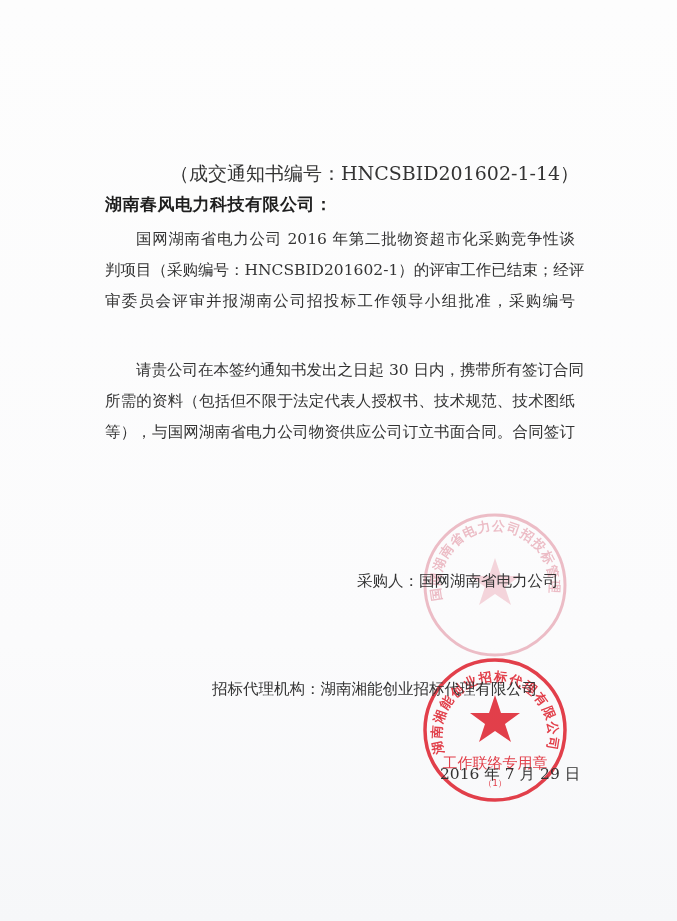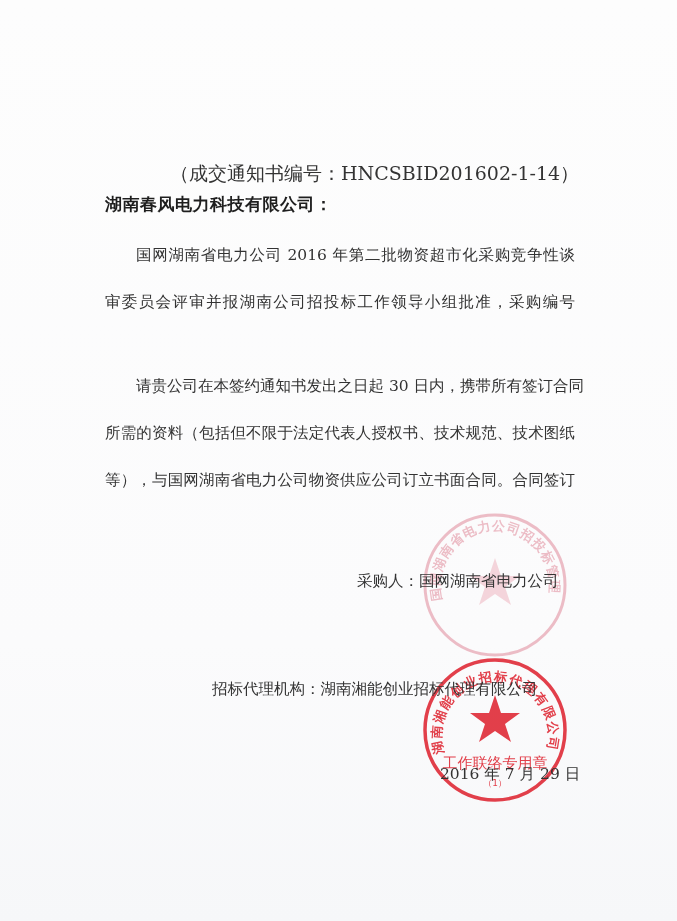--- a/index.html
+++ b/index.html
@@ -54,21 +54,20 @@
       width: 470px;
       font-size: 15.5px;
       line-height: 31px;
       color: #333;
     }
     .para .line {
       display: block;
       white-space: nowrap;
       text-align: justify;
       text-align-last: justify;
-      margin-top: 16px;
     }
     .para .line.last {
       text-align-last: left;
     }
     .para .line.indent {
       padding-left: 31px;
     }
     .para1 { top: 224px; }
     .para2 { top: 355px; }
     .purchaser {
@@ -119,20 +118,21 @@
 
 <div class="page">
 
 
   <div class="notice-no">（成交通知书编号：HNCSBID201602-1-14）</div>
 
   <div class="addressee">湖南春风电力科技有限公司：</div>
 
   <div class="para para1">
     <span class="line indent">国网湖南省电力公司 2016 年第二批物资超市化采购竞争性谈</span>
+    <span class="line">判项目（采购编号：HNCSBID201602-1）的评审工作已结束；经评</span>
     <span class="line">审委员会评审并报湖南公司招投标工作领导小组批准，采购编号</span>
   </div>
 
   <div class="para para2">
     <span class="line indent">请贵公司在本签约通知书发出之日起 30 日内，携带所有签订合同</span>
     <span class="line">所需的资料（包括但不限于法定代表人授权书、技术规范、技术图纸</span>
     <span class="line">等），与国网湖南省电力公司物资供应公司订立书面合同。合同签订</span>
   </div>
 
   <svg class="stamp stamp1" viewBox="0 0 150 150">

